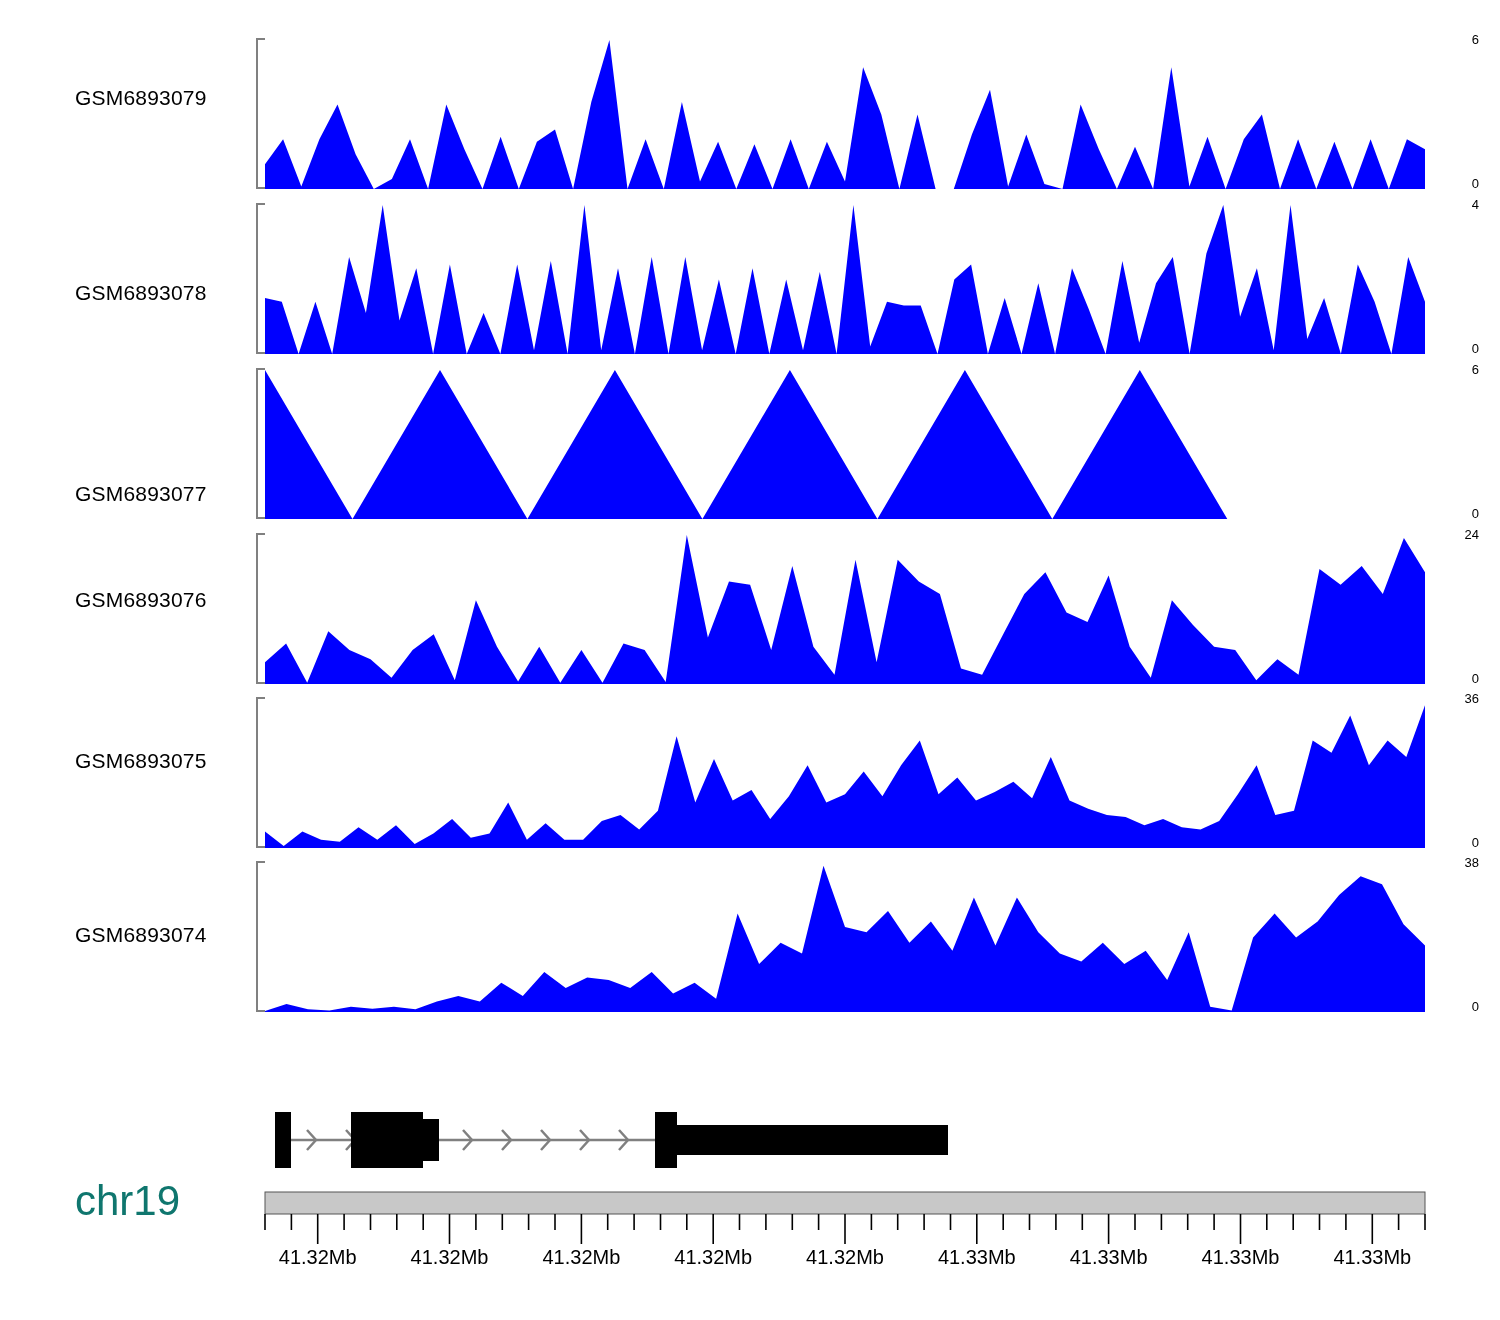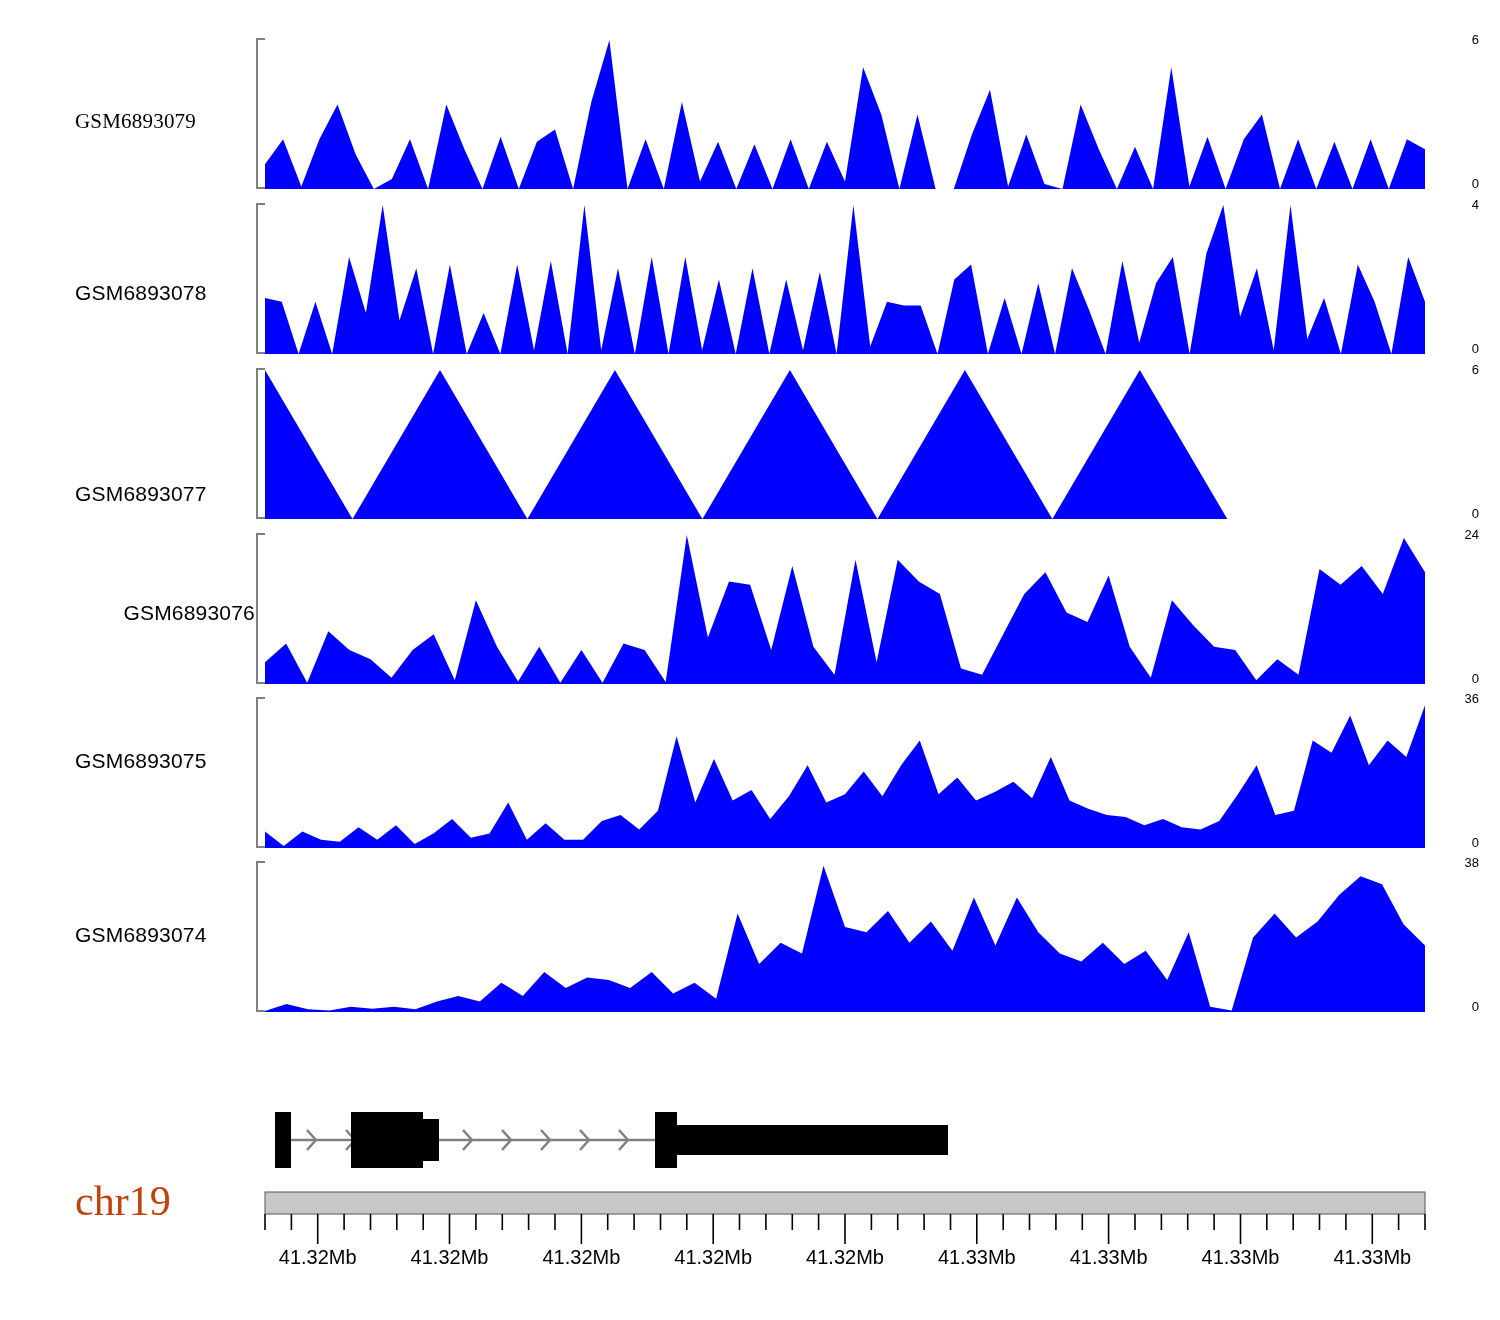--- a/index.html
+++ b/index.html
@@ -17,33 +17,33 @@
   .axis-wrap svg{display:block;overflow:visible;}
   .ytick-top,.ytick-bot{position:absolute;right:21px;font-size:13px;color:#000;
       text-align:right;white-space:nowrap;line-height:1;}
 
   
   #gene-model{position:absolute;left:265px;top:1098px;width:1160px;height:84px;}
   #gene-model svg{display:block;width:1160px;height:84px;overflow:visible;}
 
   
   #chrom-label{position:absolute;left:75px;top:1180px;width:180px;
-      font-size:42px;color:#c2410c;line-height:1;font-family:Liberation Serif, serif;}
+      font-size:42px;color:#0f766e;line-height:1;}
   #ruler{position:absolute;left:265px;top:1192px;width:1160px;height:120px;}
   #ruler svg{display:block;width:1160px;height:120px;overflow:visible;}
   .tick-label{font-size:20px;fill:#000;
       font-family:"Liberation Sans","DejaVu Sans",sans-serif;}
 </style>
 </head>
 <body>
 
 <div id="browser">
   <div id="tracks">
       <div class="track" style="top: 38px; height: 151px;">
-        <div class="track-label" style="top: 71px; font-family: Liberation Serif, serif;">GSM6893079</div>
+        <div class="track-label" style="top: 48px;">GSM6893079</div>
         <div class="axis-wrap" style="top: 0px; height: 151px;">
           <svg width="20" height="151">
             <path d="M18 1 L10 1 L10 150 L18 150" fill="none" stroke="#808080" stroke-width="2"></path>
           </svg>
         </div>
         <div class="ytick-top" style="top: -5px;">6</div>
         <div class="ytick-bot" style="top: 139px;">0</div>
         <div class="plot" style="top: 0px; height: 151px;">
           <svg viewBox="0 0 1160 151" preserveAspectRatio="none" style="height: 151px;">
             <polygon points="0,151 0.0,126.2 18.1,101.3 36.3,148.5 54.4,101.3 72.5,66.6 90.6,116.2 108.8,151.0 126.9,141.1 145.0,101.3 163.1,151.0 181.3,66.6 199.4,111.3 217.5,151.0 235.6,98.8 253.8,151.0 271.9,103.8 290.0,91.4 308.1,151.0 326.3,64.1 344.4,2.0 362.5,151.0 380.6,101.3 398.8,151.0 416.9,64.1 435.0,143.6 453.1,103.8 471.3,151.0 489.4,106.3 507.5,151.0 525.6,101.3 543.8,151.0 561.9,103.8 580.0,143.6 598.1,29.3 616.3,76.5 634.4,151.0 652.5,76.5 670.6,151.0 688.8,151.0 706.9,96.4 725.0,51.7 743.1,148.5 761.3,96.4 779.4,146.0 797.5,151.0 815.6,66.6 833.8,111.3 851.9,151.0 870.0,108.8 888.1,151.0 906.3,29.3 924.4,148.5 942.5,98.8 960.6,151.0 978.8,101.3 996.9,76.5 1015.0,151.0 1033.1,101.3 1051.3,151.0 1069.4,103.8 1087.5,151.0 1105.6,101.3 1123.8,151.0 1141.9,101.3 1160.0,111.3 1160.0,151" fill="#0000FF"></polygon>
@@ -74,21 +74,21 @@
         </div>
         <div class="ytick-top" style="top: -5px;">6</div>
         <div class="ytick-bot" style="top: 139px;">0</div>
         <div class="plot" style="top: 0px; height: 151px;">
           <svg viewBox="0 0 1160 151" preserveAspectRatio="none" style="height: 151px;">
             <polygon points="0,151 0.0,2.0 87.5,151.0 175.0,2.0 262.4,151.0 349.9,2.0 437.4,151.0 524.9,2.0 612.4,151.0 699.9,2.0 787.3,151.0 874.8,2.0 962.3,151.0 1049.8,151.0 1049.8,151" fill="#0000FF"></polygon>
           </svg>
         </div>
       </div>
       <div class="track" style="top: 533px; height: 151px;">
-        <div class="track-label" style="top: 68px; text-align: right;">GSM6893076</div>
+        <div class="track-label" style="top: 55px;">GSM6893076</div>
         <div class="axis-wrap" style="top: 0px; height: 151px;">
           <svg width="20" height="151">
             <path d="M18 1 L10 1 L10 150 L18 150" fill="none" stroke="#808080" stroke-width="2"></path>
           </svg>
         </div>
         <div class="ytick-top" style="top: -5px; margin-left: 19px;">24</div>
         <div class="ytick-bot" style="top: 139px;">0</div>
         <div class="plot" style="top: 0px; height: 151px;">
           <svg viewBox="0 0 1160 151" preserveAspectRatio="none" style="height: 151px;">
             <polygon points="0,151 0.0,129.3 21.1,110.6 42.2,149.8 63.3,98.2 84.4,116.9 105.5,126.2 126.5,144.8 147.6,116.9 168.7,101.3 189.8,147.3 210.9,67.2 232.0,113.8 253.1,148.5 274.2,113.8 295.3,149.8 316.4,116.9 337.5,149.8 358.5,110.6 379.6,116.9 400.7,149.1 421.8,2.0 442.9,104.4 464.0,48.6 485.1,51.7 506.2,116.9 527.3,33.0 548.4,113.8 569.5,141.7 590.5,26.8 611.6,129.3 632.7,26.8 653.8,48.6 674.9,61.0 696.0,135.5 717.1,141.7 738.2,101.3 759.3,61.0 780.4,39.3 801.5,79.6 822.5,88.9 843.6,42.4 864.7,113.8 885.8,144.8 906.9,67.2 928.0,92.0 949.1,113.8 970.2,116.9 991.3,147.3 1012.4,126.2 1033.5,141.7 1054.5,36.1 1075.6,51.7 1096.7,33.0 1117.8,61.0 1138.9,5.1 1160.0,39.3 1160.0,151" fill="#0000FF"></polygon>

